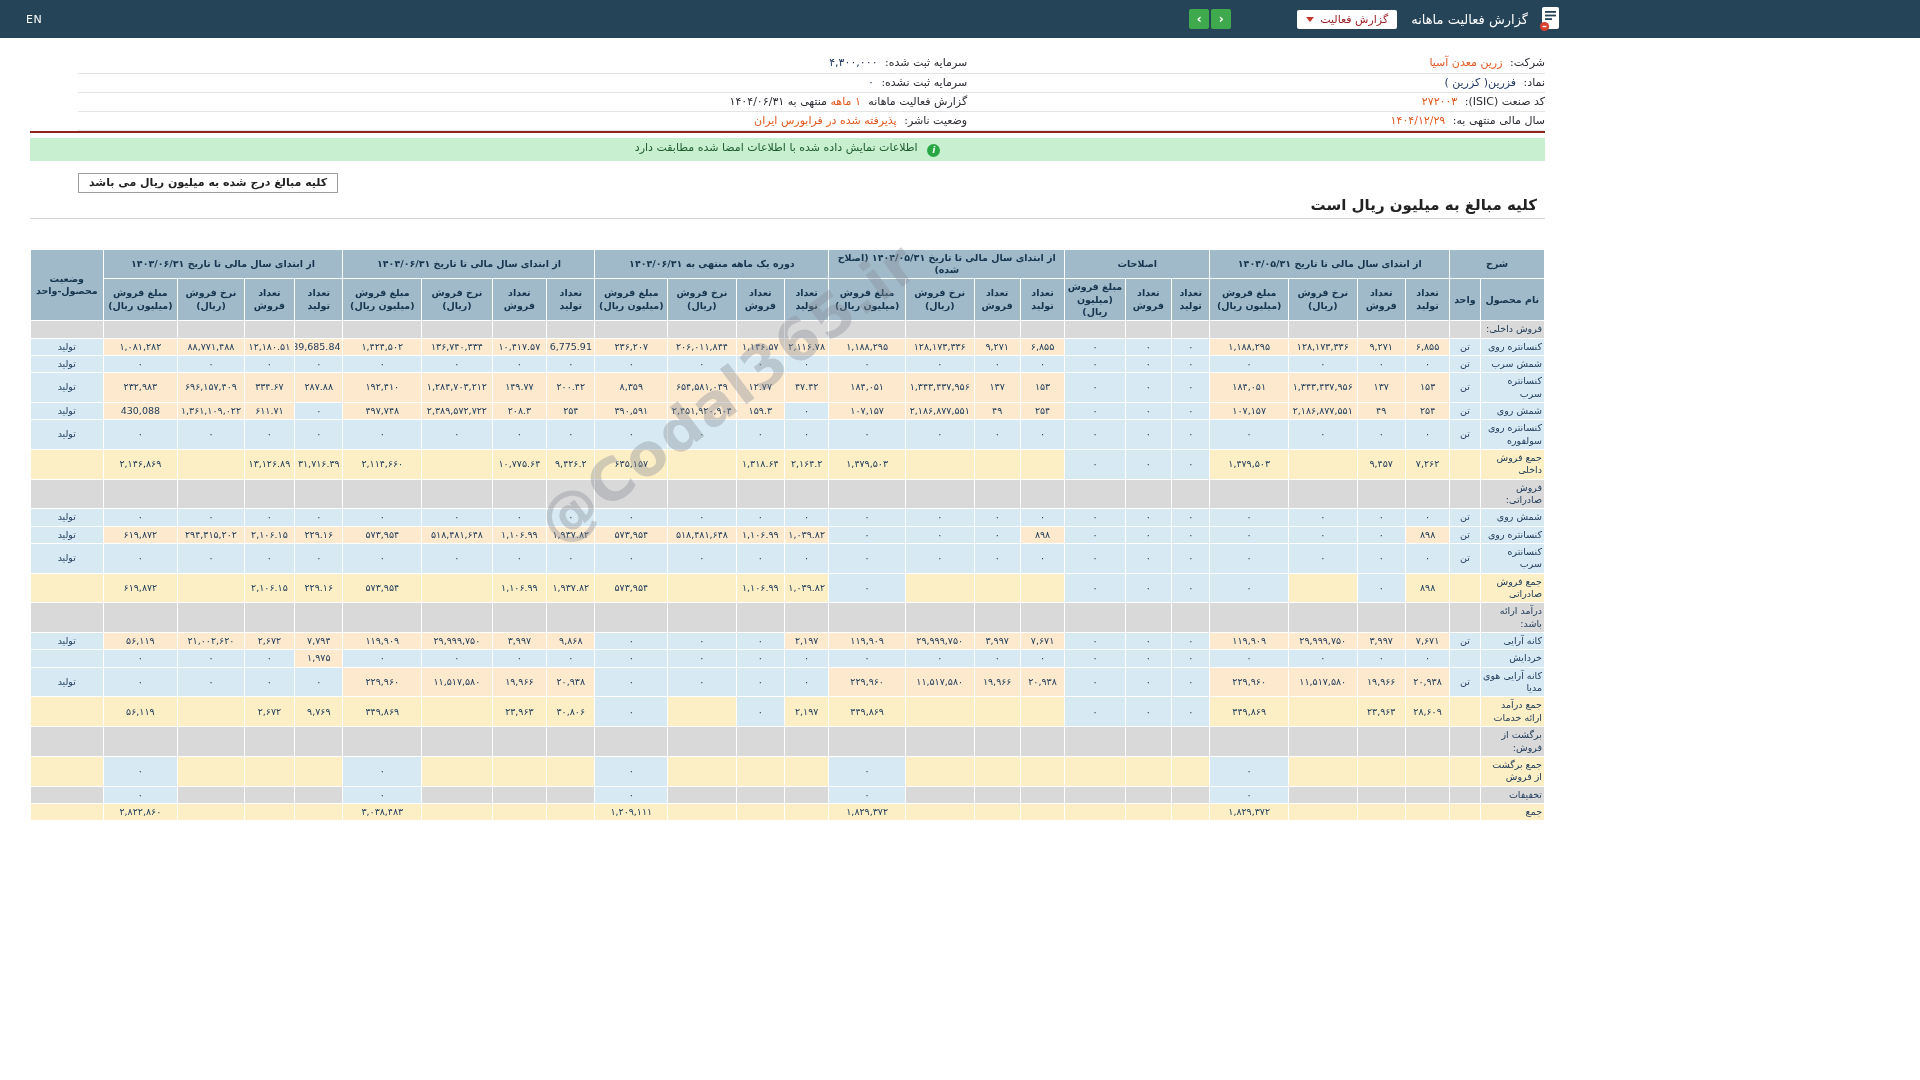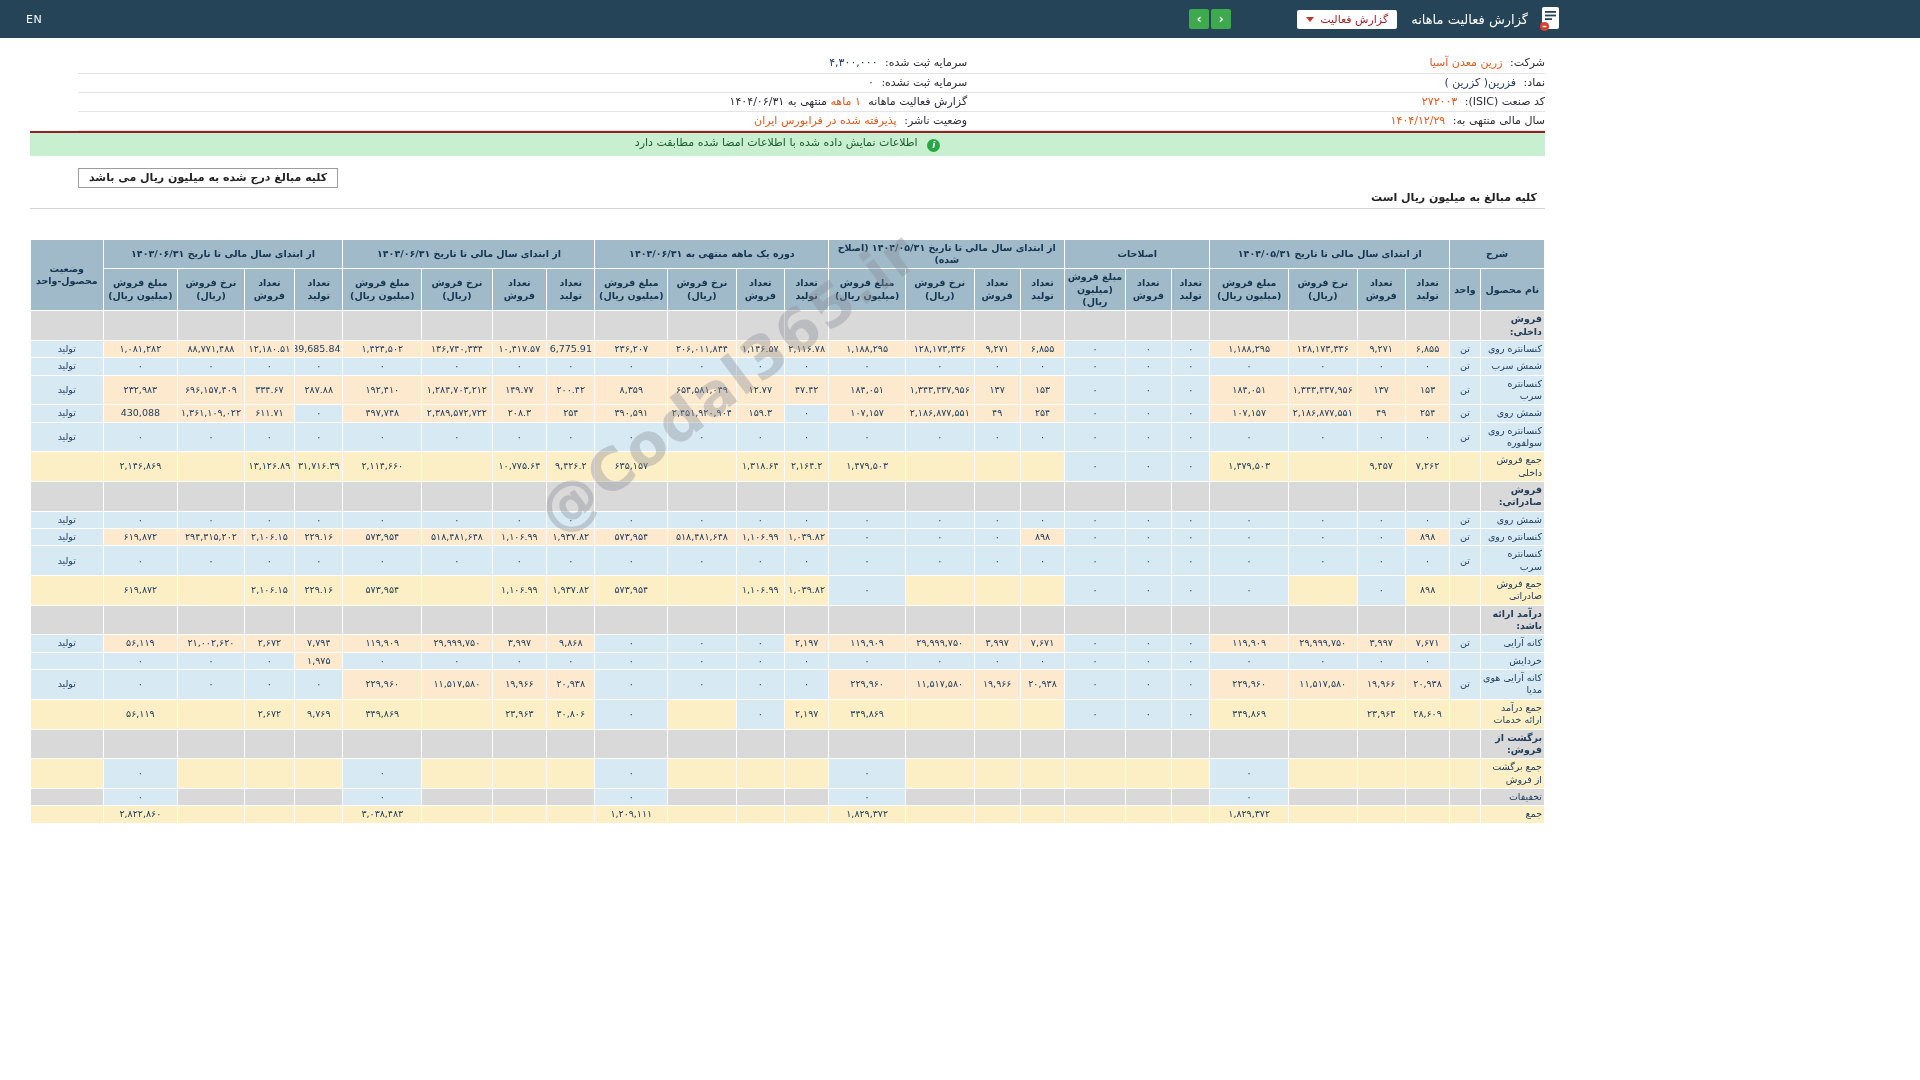--- a/index.html
+++ b/index.html
@@ -26,39 +26,39 @@
   
   .page { width:1515px; margin:0 375px 0 30px; }
   
   .info-table { width:1467px; margin-top:16px; margin-right:0; border-collapse:collapse; }
   .info-table td { font-size:11px; padding:2px 0 3px; border-bottom:1px solid #e4e4e4; height:19px; vertical-align:middle; }
   .info-table .lbl { color:#2b2b33; }
   .info-table .val { color:#1f3864; margin-right:4px; }
   .info-table .orange { color:#e2571f; text-decoration:none; }
   .red-line { height:2px; background:#8e2420; }
   
-  .green-bar { background:#c8efd0; padding:3px 0 4px; text-align:center; font-size:11px; color:#1d5c2d; }
+  .green-bar { background:#c8efd0; margin-top:5px; padding:3px 0 4px; text-align:center; font-size:11px; color:#1d5c2d; }
   .info-icon { display:inline-block; width:13px; height:13px; border-radius:50%; background:#27a844; color:#fff;
     font-size:9px; font-weight:bold; font-style:italic; line-height:13px; text-align:center; margin-left:6px; vertical-align:-2px; }
   
   .note-wrap { text-align:left; padding:10px 0 0 48px; }
   .note-box { display:inline-block; border:1px solid #9e9e9e; background:#fff; padding:2px 10px 3px;
     font-size:11px; font-weight:bold; color:#222; }
   
   .section-bar { margin-top:48px; background:#1e97d4; color:#fff; font-weight:bold; font-size:12px; padding:3px 8px 4px; }
-  .section-sub { background:#fff; border-bottom:1px solid #d5d5d5; font-size:11px; font-weight:bold; padding:3px 8px 4px; color:#222; }
+  .section-sub { background:#fff; border-bottom:1px solid #d5d5d5; font-size:15px; font-weight:bold; padding:3px 8px 4px; color:#222; }
   
   .table-wrap { position:relative; margin-top:30px; }
   .ptable { width:100%; border-collapse:collapse; table-layout:fixed; border:1px solid #c9c9c9; }
   .ptable th { background:#a0bac9; border:1px solid #fff; font-size:9.5px; font-weight:bold; color:#15354f; padding:2px 1px; line-height:1.3; }
   .ptable td { border:1px solid #fff; font-size:9.5px; padding:2px 2px; line-height:1.3; vertical-align:middle; color:#213d5b; overflow:hidden; }
   .ctr { text-align:center; }
   .num { white-space:nowrap; }
   .name { text-align:right; padding-right:3px; }
-  .sec { font-weight:bold; color:#222; }
+  .sec { font-weight:normal; color:#222; }
   .cb { background:#d7eaf4; }
   .cc { background:#fce9ce; }
   .cy { background:#fcefc6; }
   .cg { background:#d9d9d9; }
   .watermark { position:absolute; top:110px; left:470px; transform:rotate(-37deg); font-size:58px; font-weight:bold;
     color:#8a8f98; opacity:.38; letter-spacing:2px; pointer-events:none; }
 </style>
 </head>
 <body>
 

